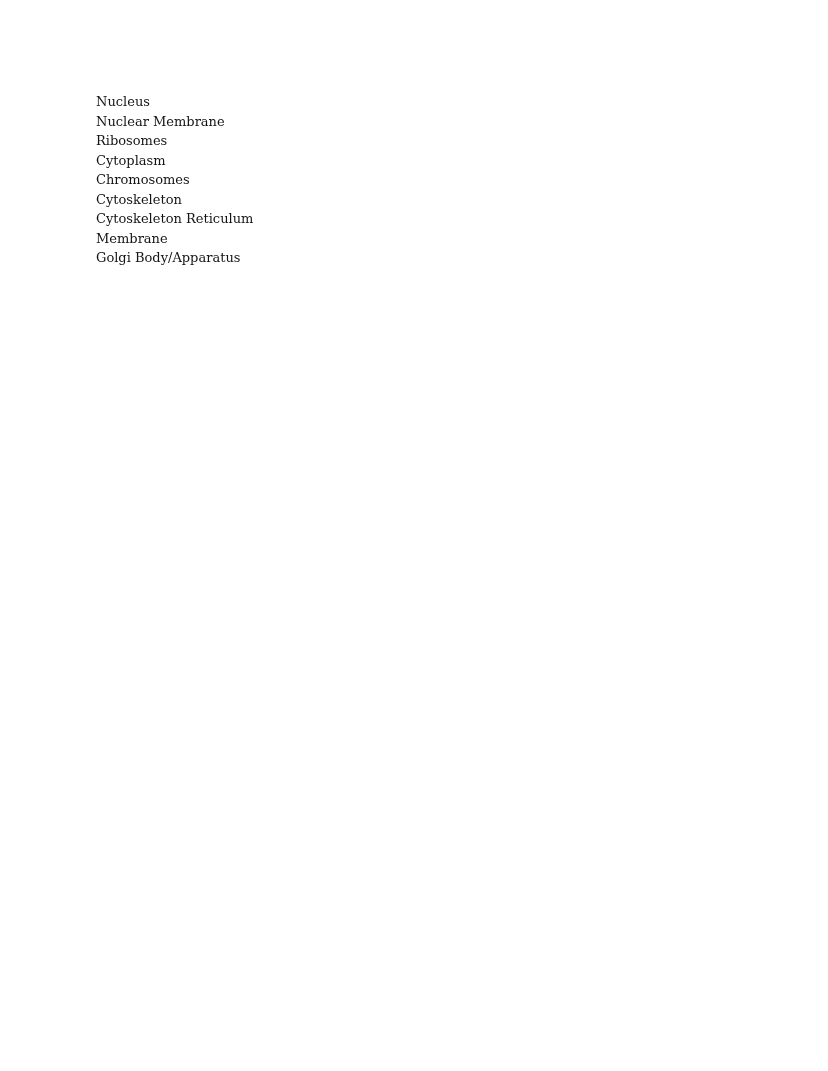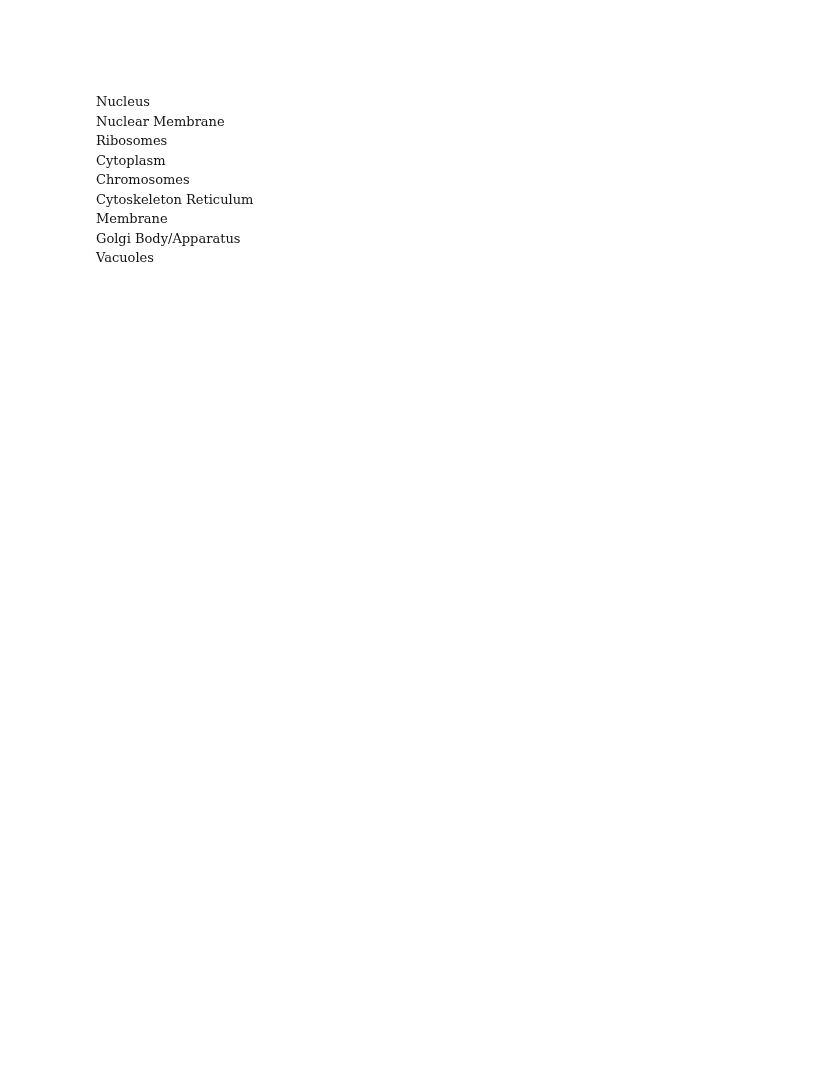--- a/index.html
+++ b/index.html
@@ -28,18 +28,18 @@
 </head>
 <body>
 
 <div class="page">
   <div id="content">
       <div class="heading">Nucleus</div>
       <div class="heading">Nuclear Membrane</div>
       <div class="heading">Ribosomes</div>
       <div class="heading">Cytoplasm</div>
       <div class="heading">Chromosomes</div>
+      <div class="heading">Cytoskeleton</div>
       <div class="heading">Cytoskeleton Reticulum</div>
       <div class="heading">Membrane</div>
       <div class="heading">Golgi Body/Apparatus</div>
-      <div class="heading">Vacuoles</div>
     </div>
 </div>
 
 </body></html>

